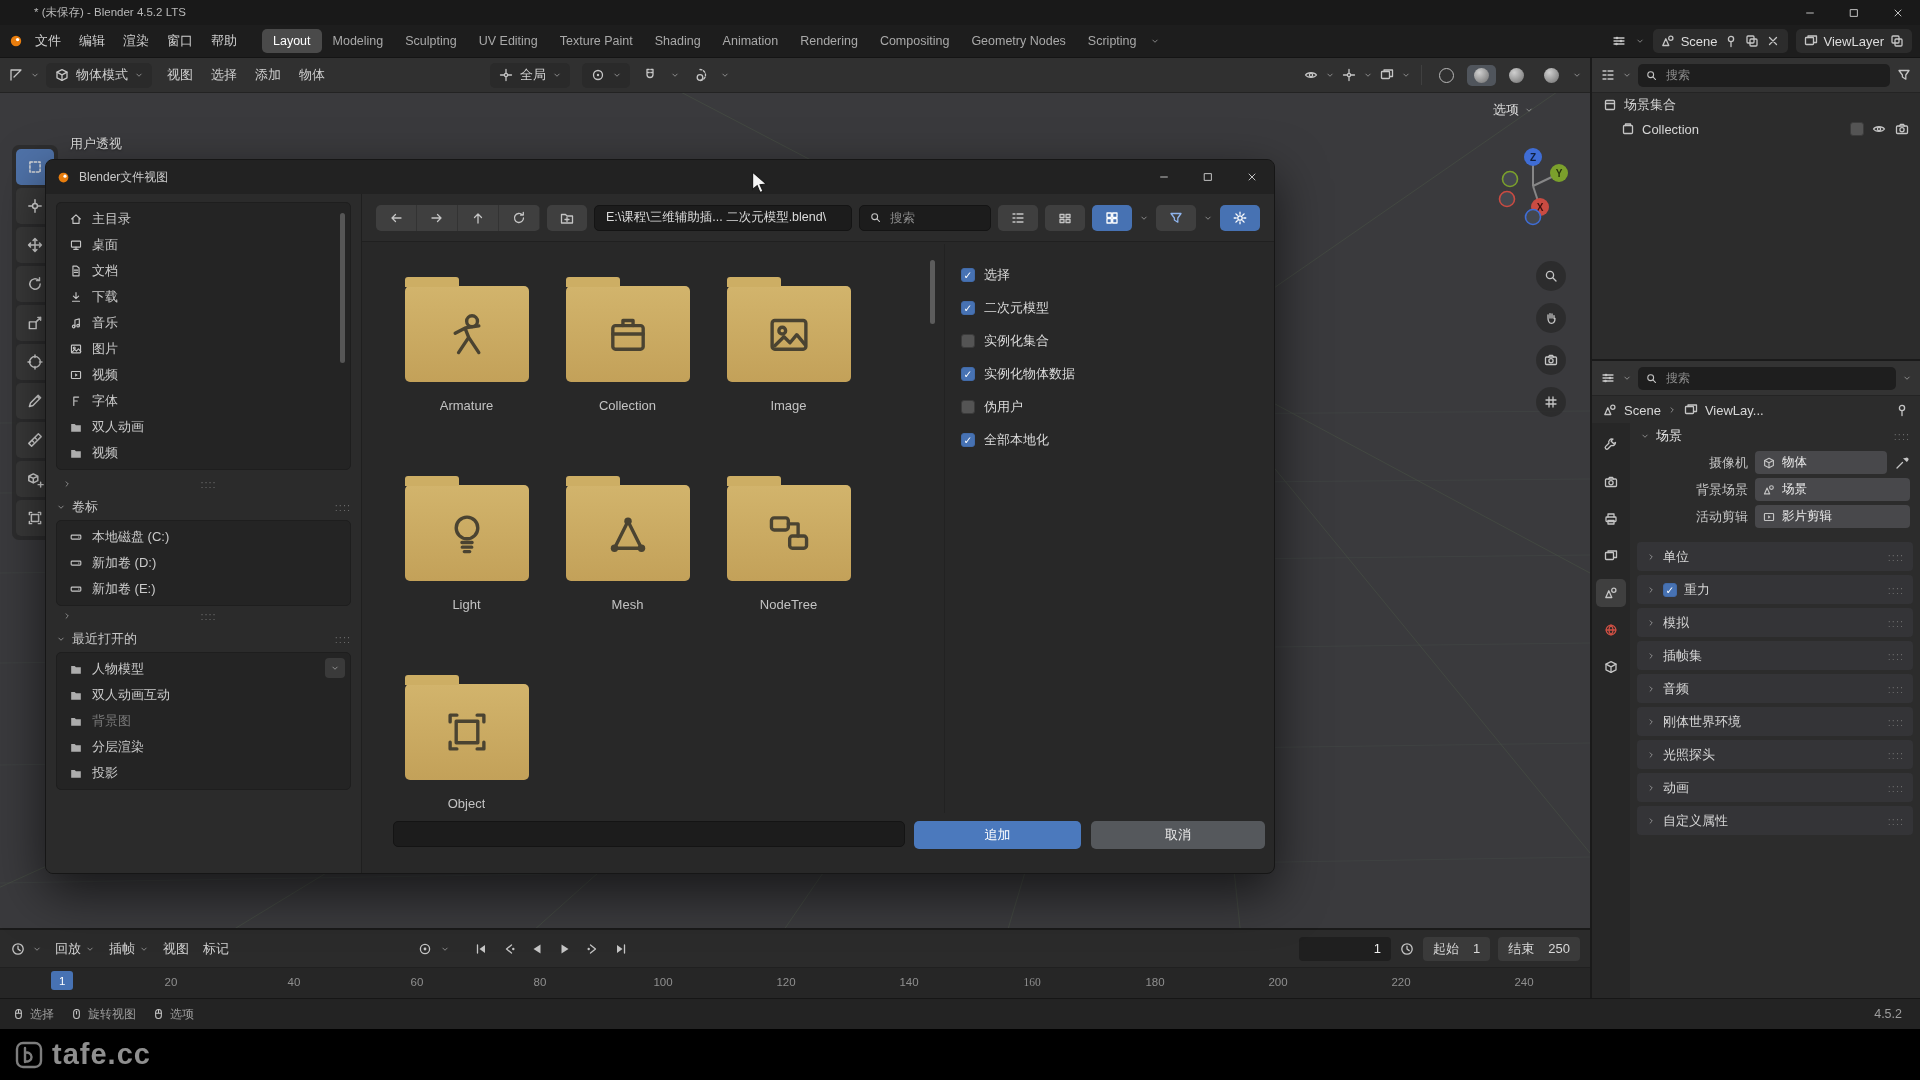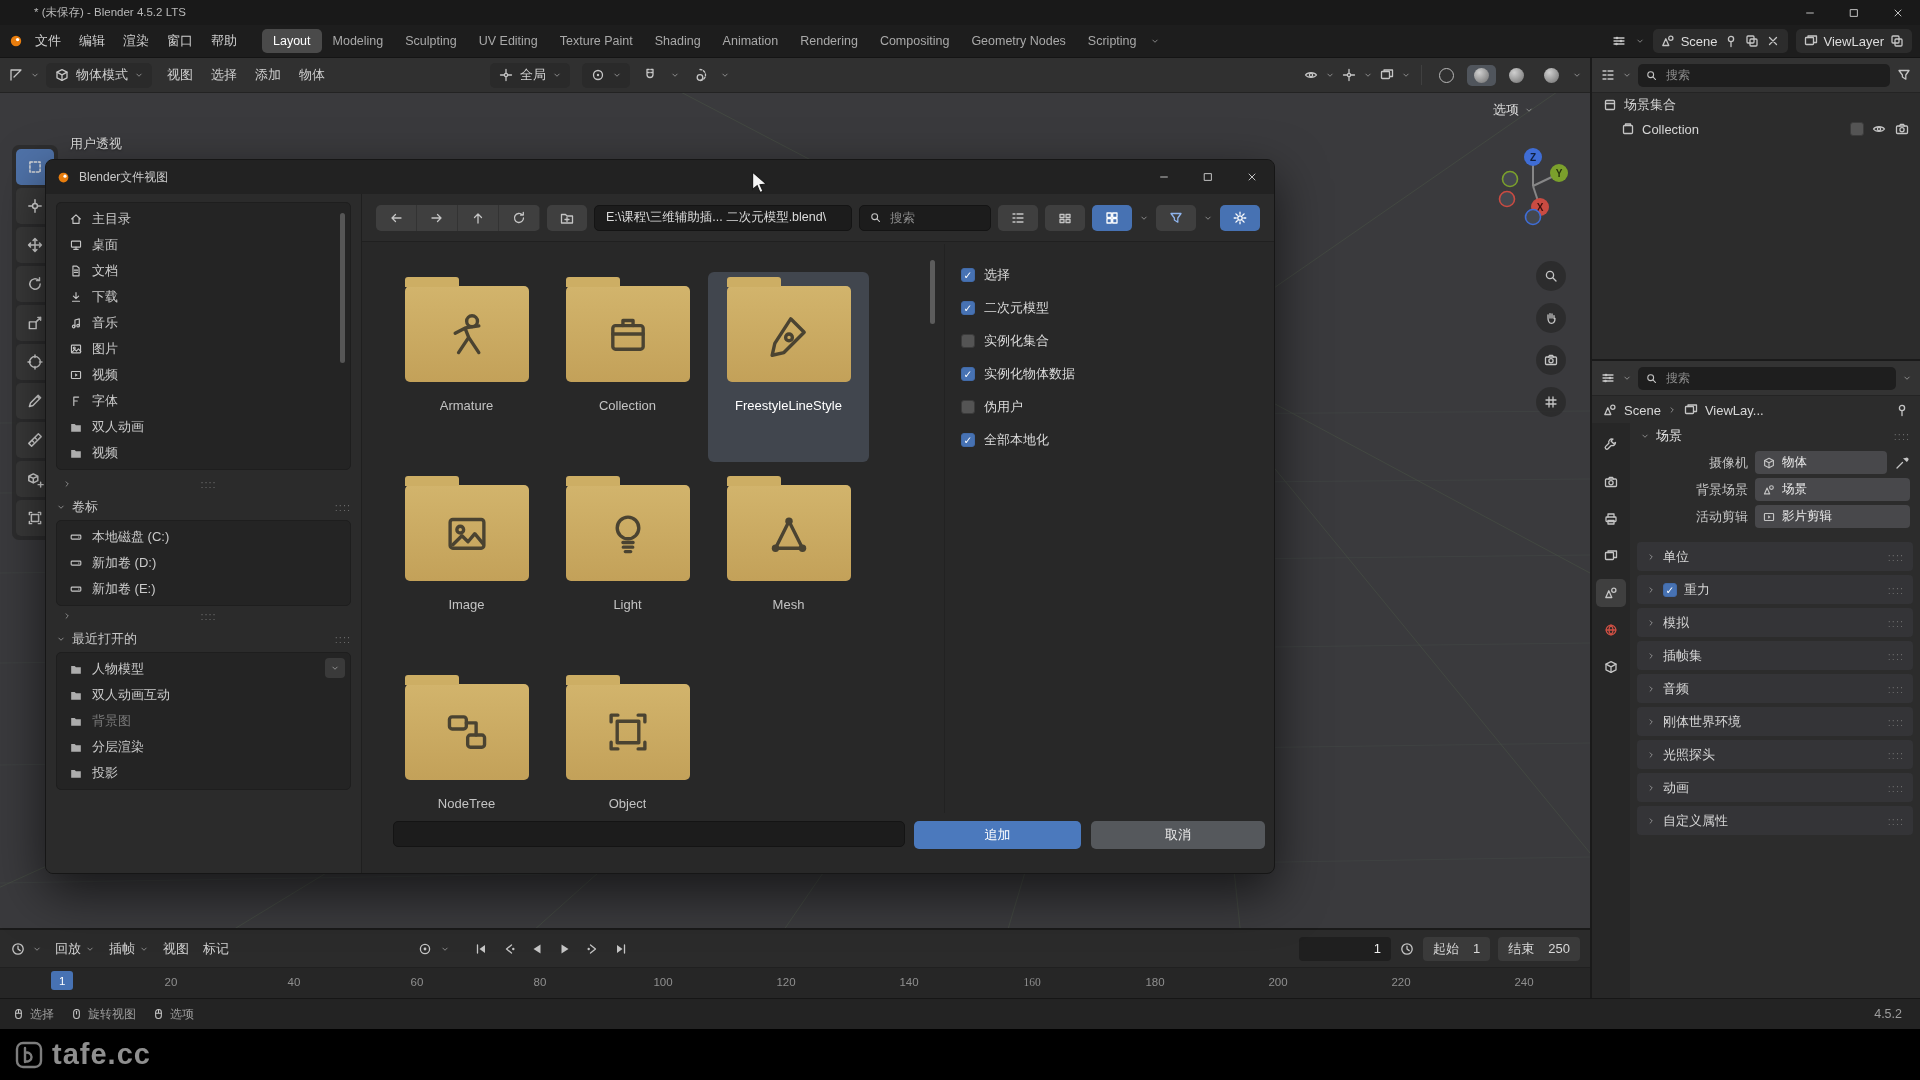--- a/index.html
+++ b/index.html
@@ -1468,31 +1468,20 @@
           <div class="folderbox">
             <span class="ic">
               <svg viewBox="0 0 16 16">
                 <rect x="3.5" y="5.5" width="9" height="7" rx="0.8"></rect>
                 <path d="M3.5 8 h9 M6.5 5.5 V4 h3 v1.5"></path>
               </svg>
             </span>
           </div>
           <span class="tile-label">Collection</span>
         </div>
-        <div class="tile selected">
-          <div class="folderbox">
-            <span class="ic">
-              <svg viewBox="0 0 16 16">
-                <path d="M8.5 3.5 l4 4 -6 6 -3.5 0.8 0.8-3.5z"></path>
-                <circle cx="8" cy="9" r="1"></circle>
-              </svg>
-            </span>
-          </div>
-          <span class="tile-label">FreestyleLineStyle</span>
-        </div>
         <div class="tile">
           <div class="folderbox">
             <span class="ic">
               <svg viewBox="0 0 16 16">
                 <rect x="3" y="4" width="10" height="8.5" rx="0.8"></rect>
                 <circle cx="6" cy="7" r="1"></circle>
                 <path d="M3.8 11.5 l2.7-2.7 1.8 1.8 2-2.4 2.5 3"></path>
               </svg>
             </span>
           </div>

